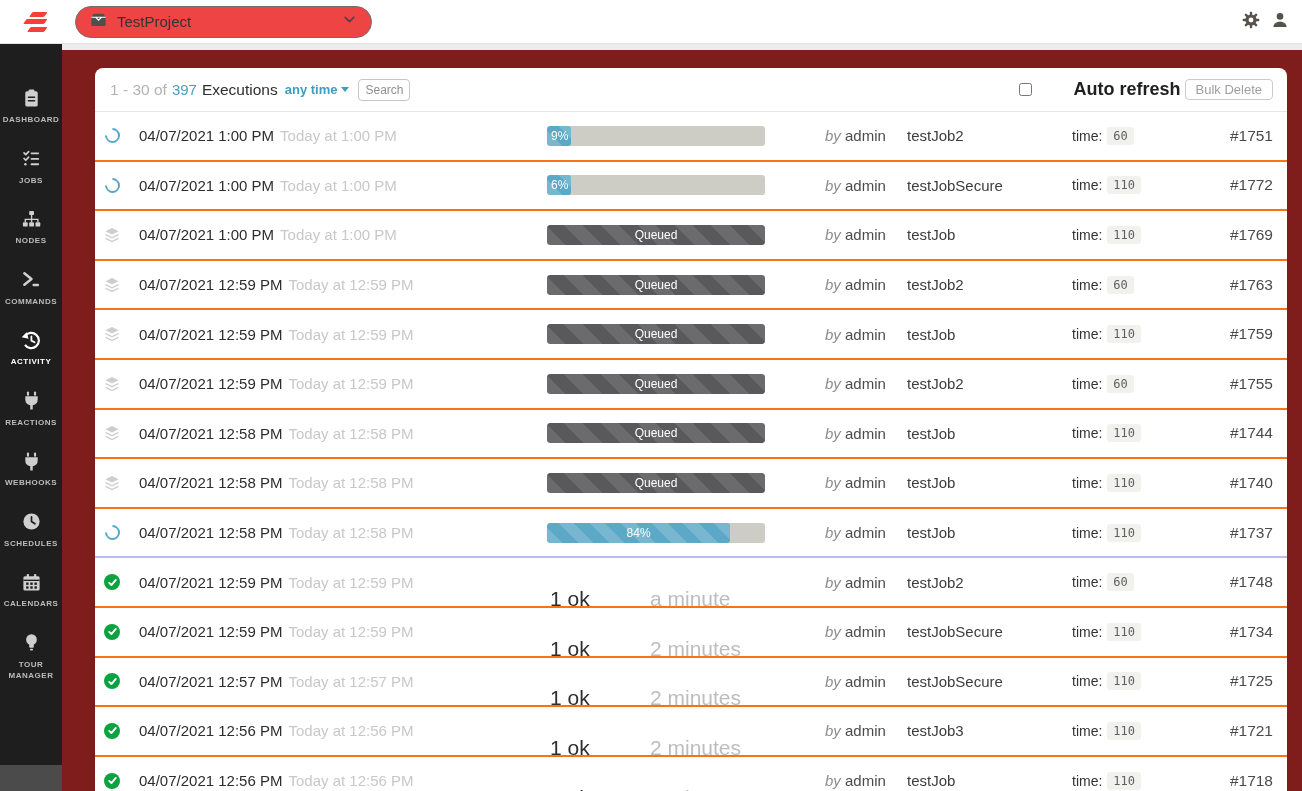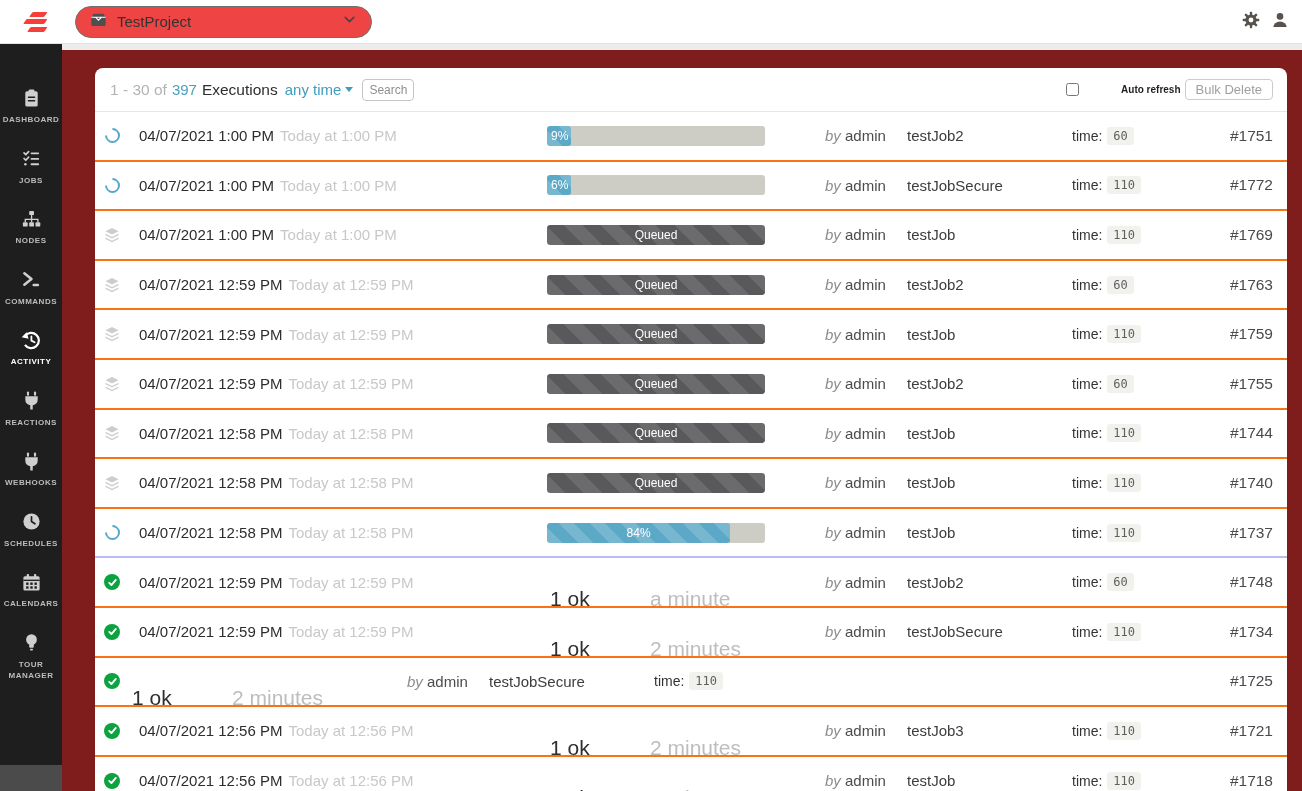--- a/index.html
+++ b/index.html
@@ -28,27 +28,27 @@
   .s-footer { position:absolute; bottom:0; left:0; width:62px; height:26px; background:#4b4b4b; }
 
   
   .content { position:fixed; left:62px; top:50px; width:1240px; height:747px; background:#7f1d1d; }
   .card { margin:18px 15px 0 33px; width:1192px; height:729px; background:#fff; border-radius:8px 8px 0 0; box-shadow:0 1px 3px rgba(0,0,0,.08); overflow:hidden; }
 
   .card-head { height:44px; display:flex; align-items:center; padding:0 14px 0 15px; border-bottom:1px solid #e7e7e7; }
   .range { color:#b3b3b3; font-size:15.5px; }
   .total { color:#4a9fbe; font-size:15px; margin-left:5px; }
   .entity { color:#2e2e2e; font-size:15.5px; margin-left:5px; }
-  .timefilter { color:#3f9cbf; font-size:15px; font-weight:normal; margin-left:7px; cursor:pointer; display:inline-flex; align-items:center; }
+  .timefilter { color:#3f9cbf; font-size:13px; font-weight:bold; margin-left:7px; cursor:pointer; display:inline-flex; align-items:center; }
   .caret { display:inline-block; width:0; height:0; border-left:4px solid transparent; border-right:4px solid transparent; border-top:5px solid #3f9cbf; margin-left:4px; }
   .search { margin-left:9px; width:52px; height:22px; border:1px solid #c6c6c6; border-radius:4px; font-size:12px; padding:0 6px; color:#555; font-family:"Liberation Sans",sans-serif; }
   .search::placeholder { color:#8f8f8f; }
   .head-right { margin-left:auto; display:flex; align-items:center; }
   .head-right input[type=checkbox] { width:13px; height:13px; margin-right:2px; cursor:pointer; }
-  .ar-label { font-size:10px; font-weight:bold; color:#1f1f1f;margin-left:40px; }
+  .ar-label { font-size:18px; font-weight:bold; color:#1f1f1f;margin-left:40px; }
   .bulk-btn { margin-left:4px; height:21px; padding:0 10px; font-size:13px; color:#9f9f9f; background:#fff; border:1px solid #cbcbcb; border-radius:4px; cursor:pointer; font-family:"Liberation Sans",sans-serif; }
 
   
   .row { height:49.6px; display:flex; align-items:center; border-bottom:2px solid #f97316; cursor:pointer; }
   .row.separator { border-bottom:2px solid #b9bcf3; }
   .c-icon { width:34px; display:flex; justify-content:center; align-items:center; flex:none; }
   .c-date { width:418px; padding-left:10px; flex:none; font-size:15px; white-space:nowrap; overflow:hidden; }
   .c-date .date { color:#2d2d2d; }
   .c-date .rel { color:#c8c8c8; margin-left:6px; }
   .c-status { width:218px; flex:none; }
@@ -564,20 +564,23 @@
   </div>
         <div class="row succeeded">
     <div class="c-icon">
 
       <div class="check">
               <svg width="11" height="11" viewBox="0 0 14 14">
                 <path fill="none" stroke="#fff" stroke-width="2.4" stroke-linecap="round" stroke-linejoin="round" d="M2.8 7.5 5.6 10.2 11.2 3.8"></path>
               </svg>
             </div>
     </div>
+    <div class="c-date">
+      <span class="date">04/07/2021 12:57 PM</span><span class="rel">Today at 12:57 PM</span>
+    </div>
     <div class="c-status">
 
       <div class="ok-wrap">
         <span class="ok">1 ok</span>
         <span class="dur">2 minutes</span>
       </div>
     </div>
     <div class="c-by"><span class="by">by</span> <span class="user">admin</span></div>
     <div class="c-job">testJobSecure</div>
     <div class="c-time">

